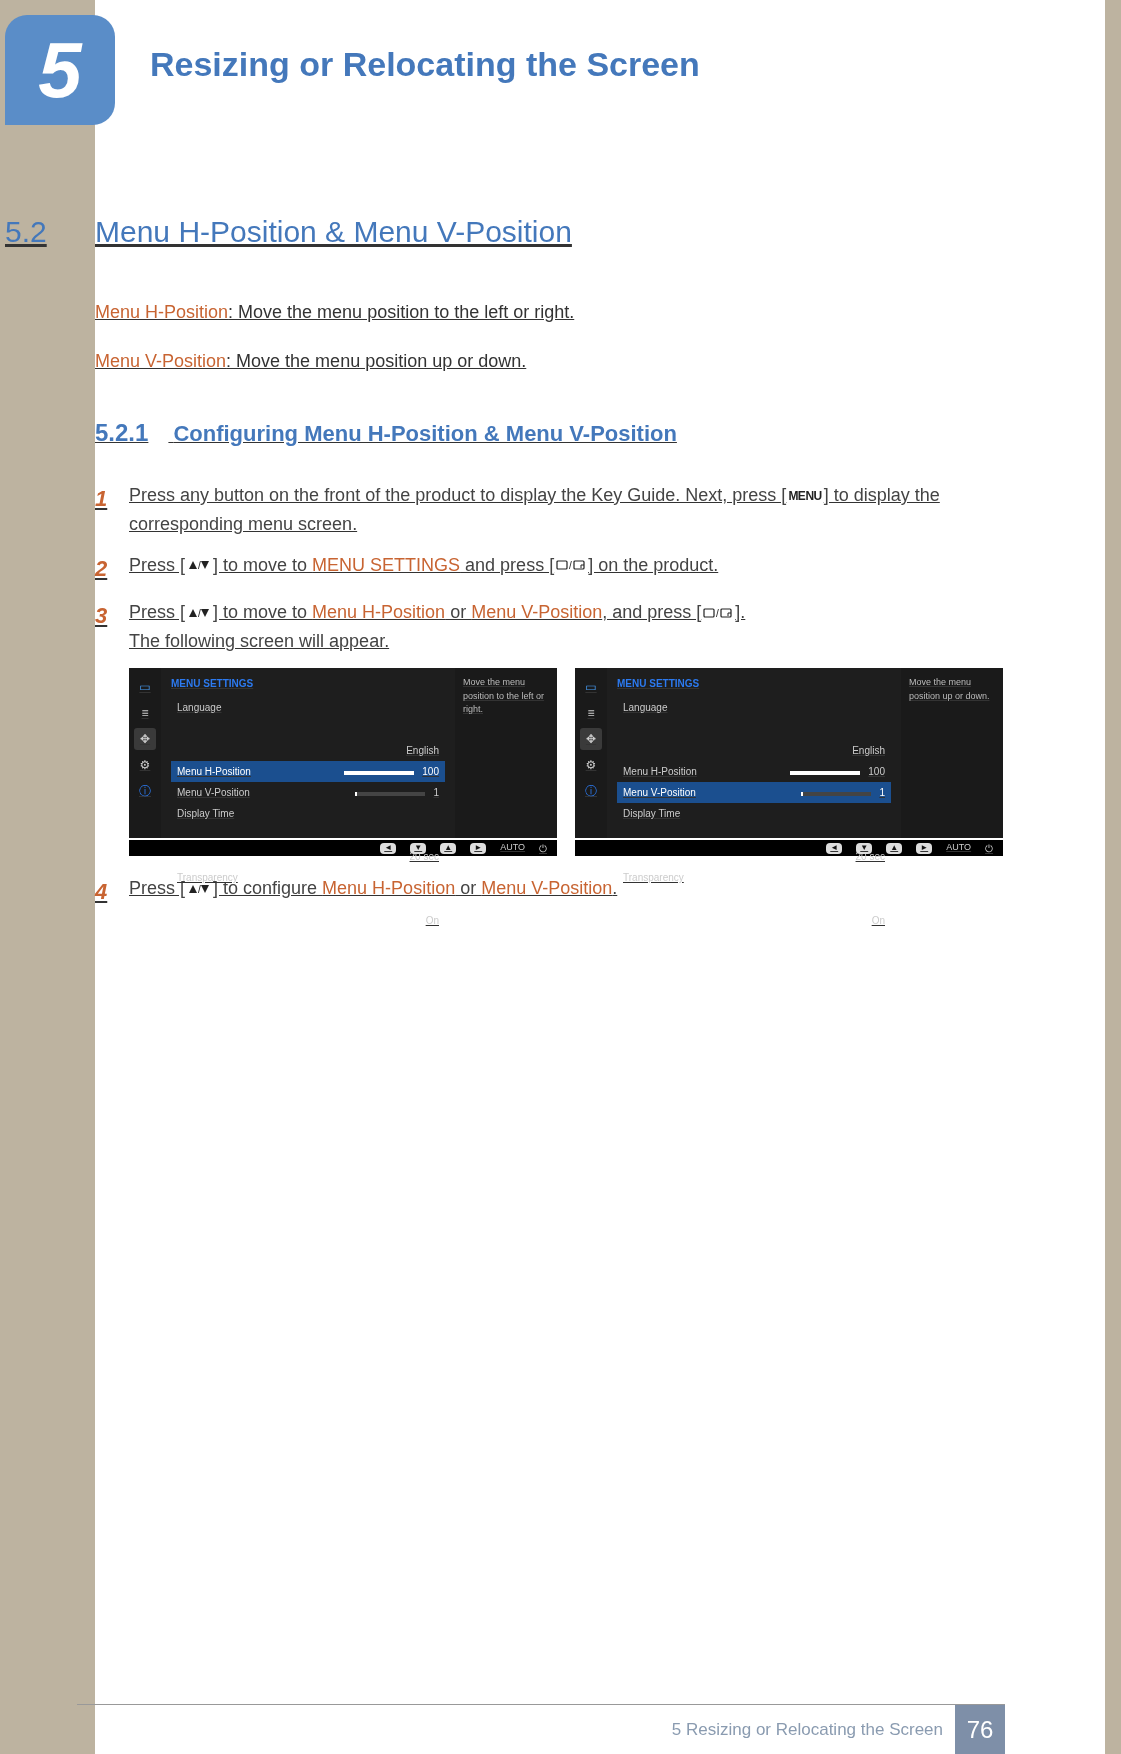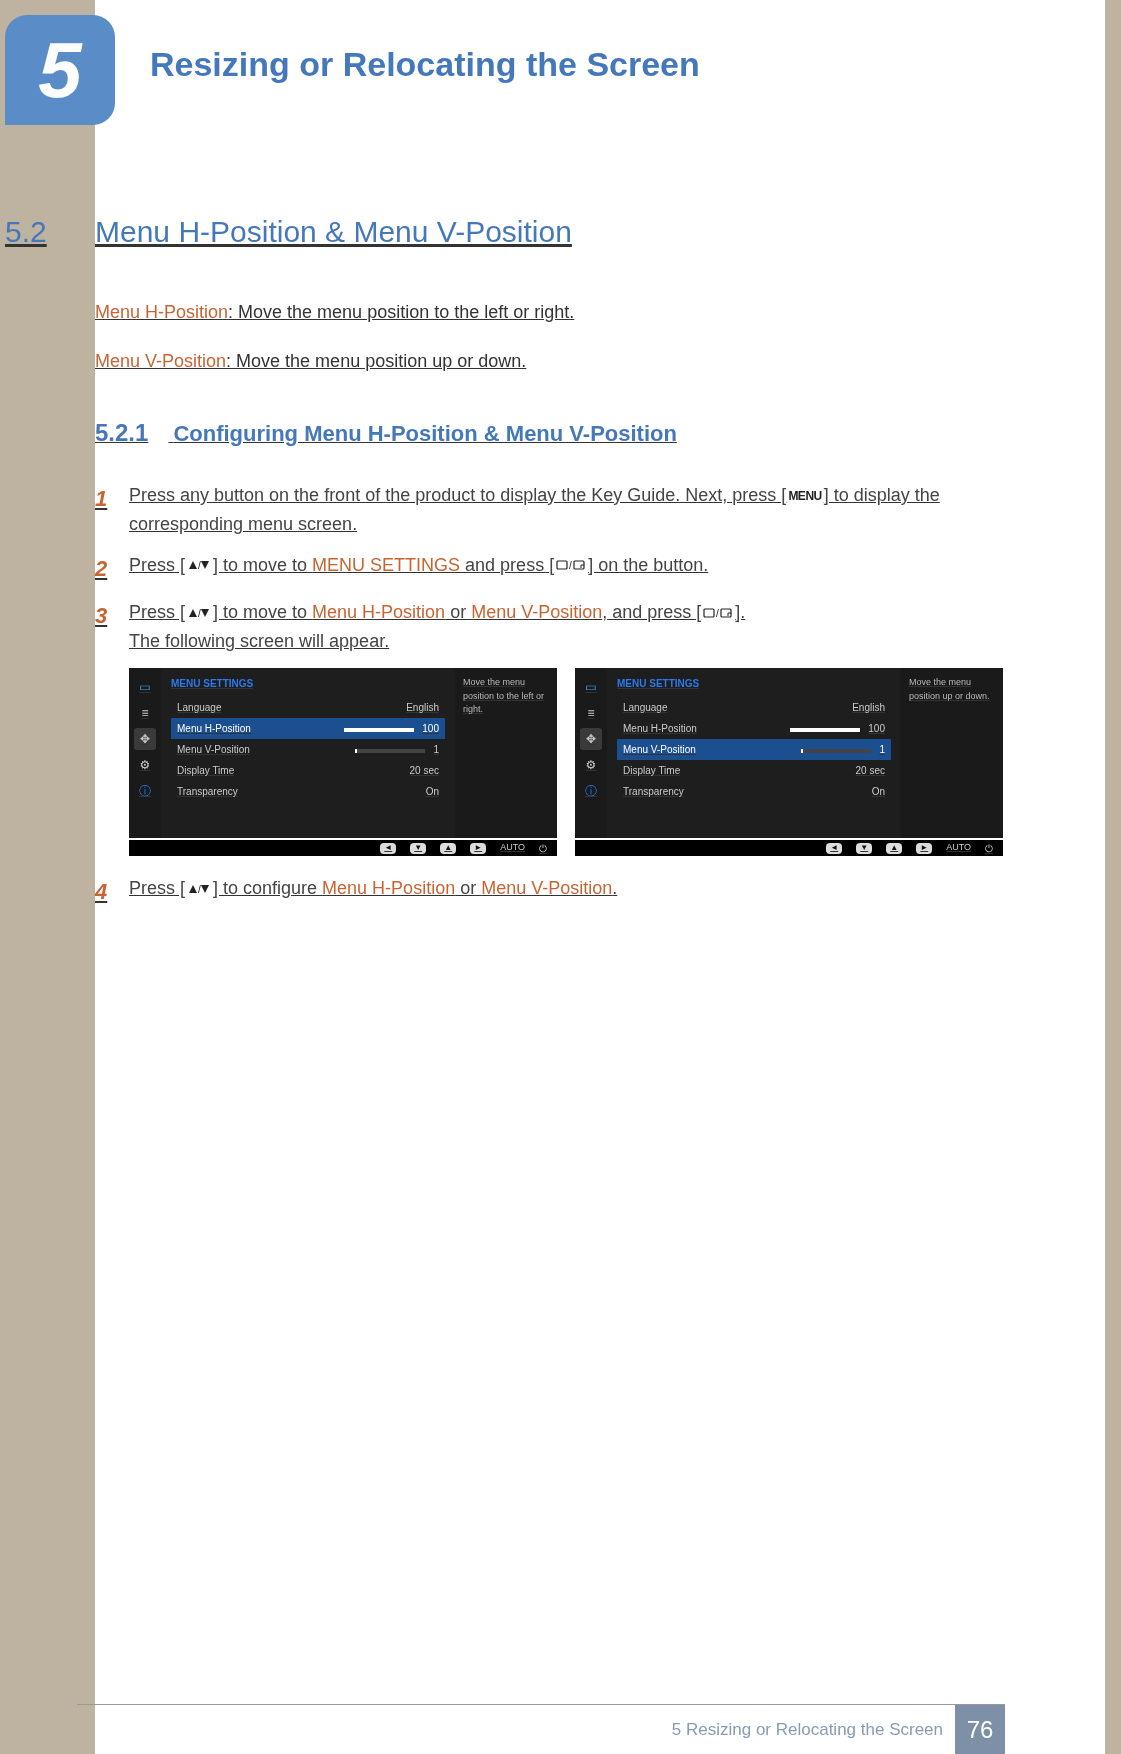--- a/index.html
+++ b/index.html
@@ -154,21 +154,21 @@
     margin-bottom: 6px;
   }
   .osd-row {
     display: flex;
     justify-content: space-between;
     align-items: flex-start;
     padding: 3px 6px;
     font-size: 10px;
   }
   .osd-row.highlight { background: #1b4f8f; color: #fff;}
-  .osd-val { color: #ccc; }
+  .osd-val { color: #ccc; margin-top: 43px; }
   .osd-row.highlight .osd-val { color: #fff; }
   .osd-slider {
     display: inline-block;
     width: 70px; height: 4px;
     background: #444;
     position: relative;
     margin-right: 8px;
     vertical-align: middle;
   }
   .osd-slider-fill {
@@ -281,21 +281,21 @@
           <span class="step-text">
             <span>Press [</span><span class="inline-icon"><svg width="24" height="12" viewBox="0 0 24 12">
                   <polygon points="6,2 10,10 2,10" fill="#222"></polygon>
                   <polygon points="18,10 22,2 14,2" fill="#222"></polygon>
                   <text x="11" y="10" font-size="10" fill="#222">/</text>
                 </svg></span><span>] to move to </span><span class="term menu-settings-ref">MENU SETTINGS</span><span> and press [</span><span class="inline-icon"><svg width="30" height="12" viewBox="0 0 30 12">
                   <rect x="1" y="2" width="10" height="8" rx="1" fill="none" stroke="#222" stroke-width="1.2"></rect>
                   <text x="13" y="10" font-size="10" fill="#222">/</text>
                   <rect x="18" y="2" width="10" height="8" rx="1" fill="none" stroke="#222" stroke-width="1.2"></rect>
                   <polyline points="28,6 25,6 25,9" fill="none" stroke="#222" stroke-width="1"></polyline>
-                </svg></span><span>] on the button.</span>
+                </svg></span><span>] on the product.</span>
           </span>
         </li>
 
         <li class="step-item">
           <span class="step-num">3</span>
           <span class="step-text">
             <span>Press [</span><span class="inline-icon"><svg width="24" height="12" viewBox="0 0 24 12">
                   <polygon points="6,2 10,10 2,10" fill="#222"></polygon>
                   <polygon points="18,10 22,2 14,2" fill="#222"></polygon>
                   <text x="11" y="10" font-size="10" fill="#222">/</text>

